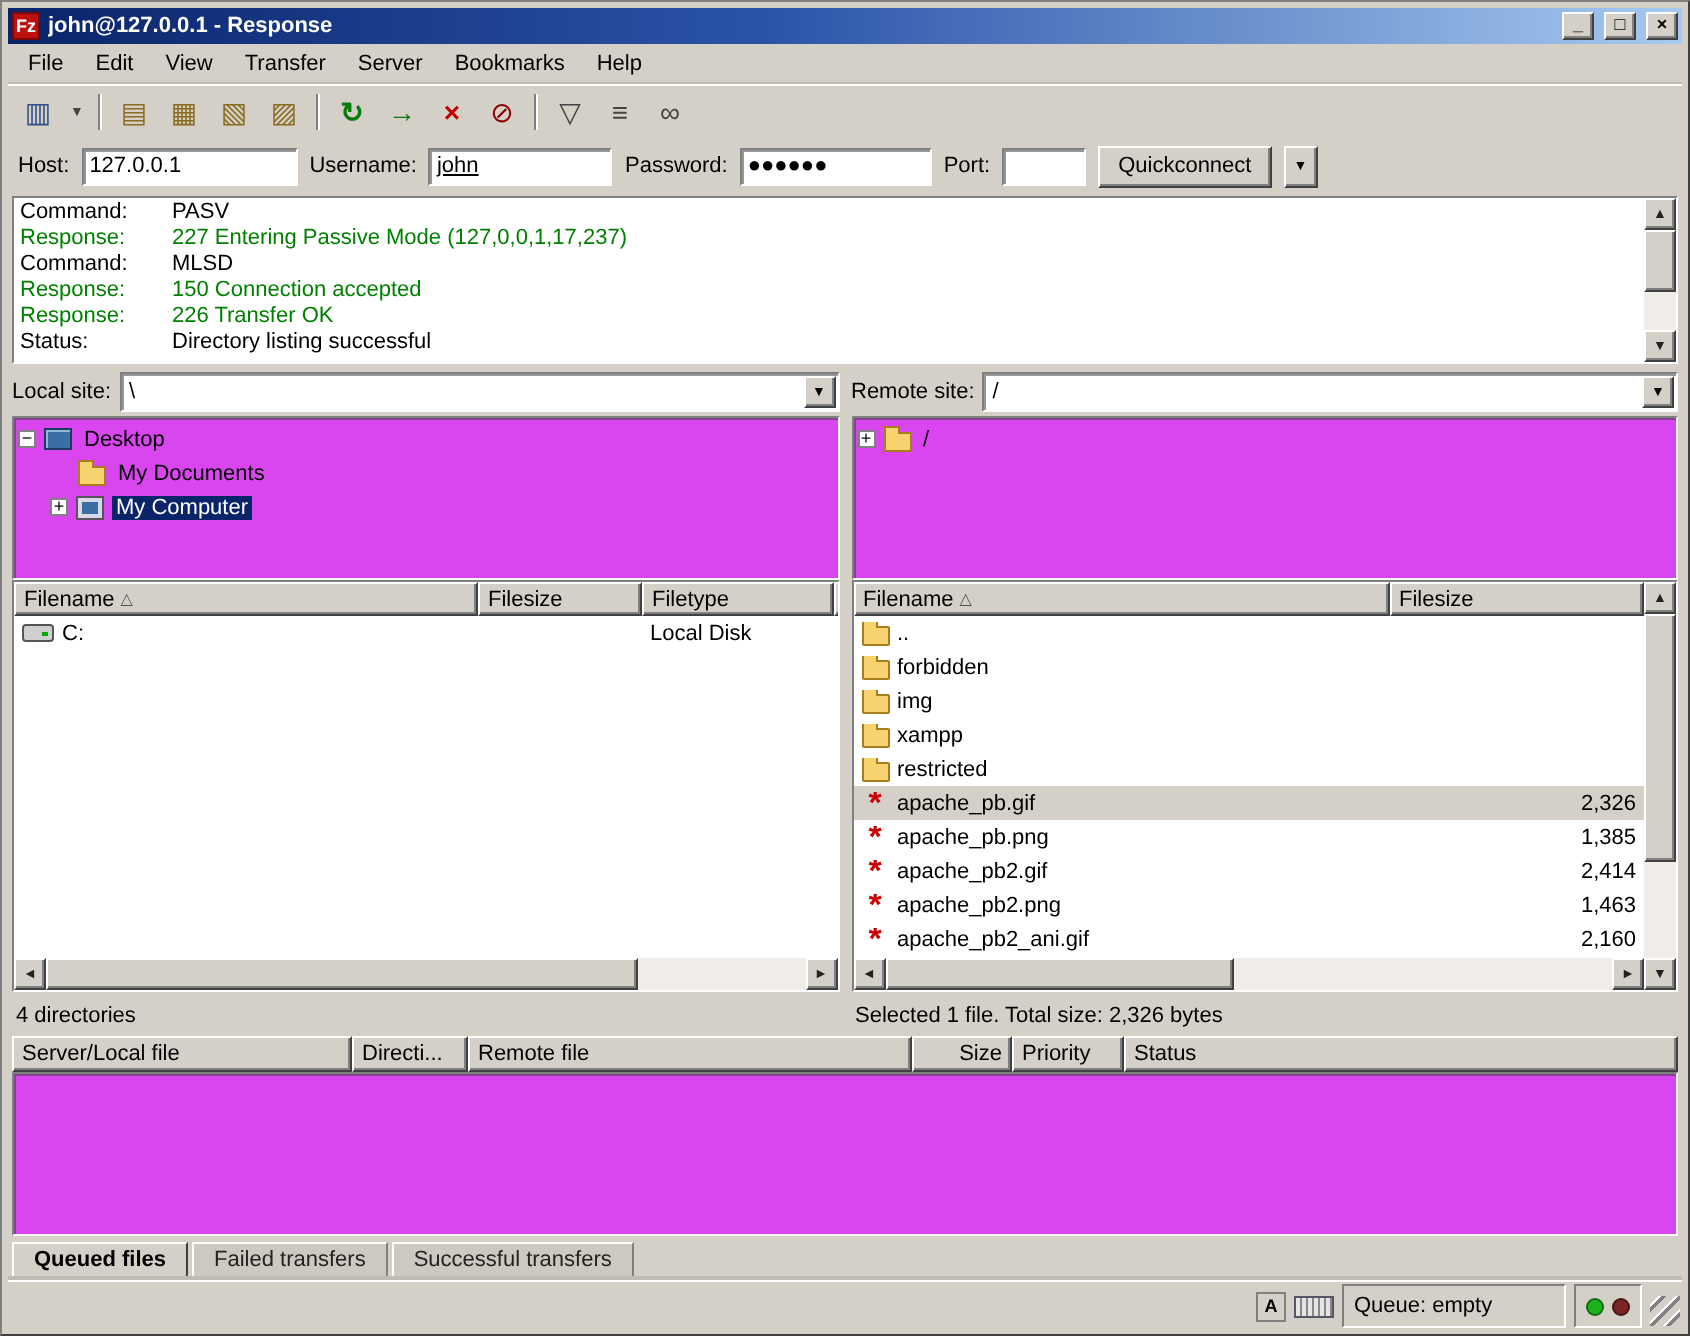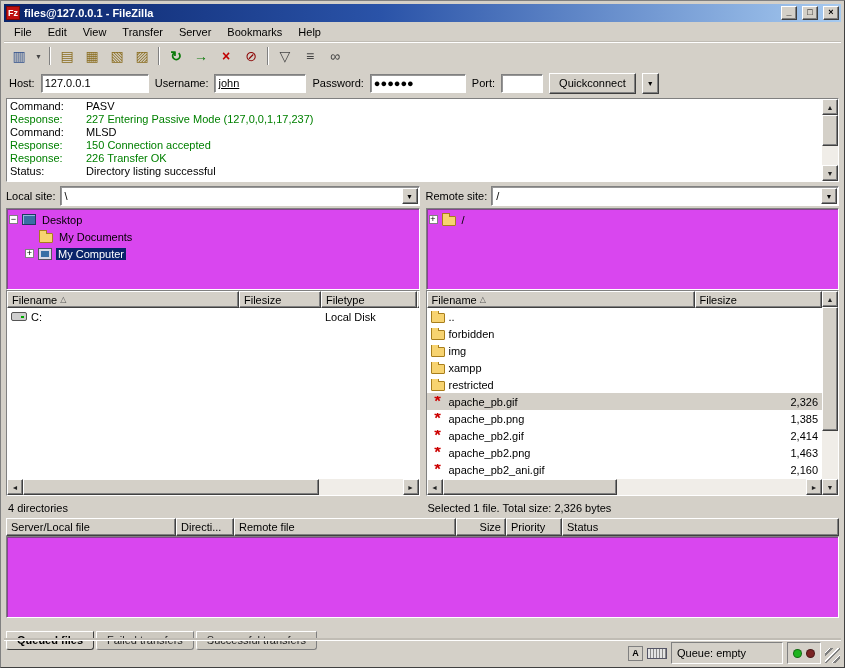--- a/index.html
+++ b/index.html
@@ -127,21 +127,21 @@
   .rc-size { flex:1; }
 
   
   .queuehdr { height:18px; flex:0 0 18px; display:flex; margin:2px 2px 0; overflow:hidden; }
   .qc-local { width:170px; flex:0 0 170px;text-align:center; } .qc-dir { width:58px; flex:0 0 58px; }
   .qc-remote { width:222px; flex:0 0 222px; } .qc-size { width:50px; flex:0 0 50px; justify-content:flex-end; }
   .qc-prio { width:56px; flex:0 0 56px; } .qc-status { flex:1; }
   .queuebody { flex:1 1 auto; min-height:56px; margin:0 2px; }
 
   
-  .tabs { height:22px; flex:0 0 22px; display:flex; align-items:flex-start; gap:2px; padding:13px 2px 0; }
+  .tabs { height:22px; flex:0 0 22px; display:flex; align-items:flex-end; gap:2px; padding:1px 2px 0; }
   .tab { padding:2px 10px 3px; background:#cdc9c0; border:1px solid; border-color:#fff #808080 #808080 #fff;
     border-radius:0 0 3px 3px; color:#222; }
   .tab.active { background:#d4d0c8; font-weight:bold; color:#000; border-color:#fff #404040 #404040 #fff; }
 
   
   .statusbar { height:24px; flex:0 0 24px; display:flex; align-items:center; gap:4px; padding:2px 1px 1px; border-top:1px solid #fff; box-shadow:0 -2px 0 #c0bcb4; }
   .sbspring { flex:1; }
   .sbicon { width:15px; height:15px; font-size:9px; font-weight:bold; display:flex; align-items:center; justify-content:center;
     background:#d4d0c8; border:1px solid #808080; }
   .kbicon { width:20px; height:11px; border:1px solid #556;
@@ -154,21 +154,21 @@
   .grip { width:15px; height:15px; align-self:flex-end;
     background:repeating-linear-gradient(135deg, transparent 0 3px, #fff 3px 4px, #808080 4px 6px); }
 </style>
 </head>
 <body>
 
 <div class="window">
 
   <div class="titlebar">
     <span class="appicon">Fz</span>
-    <span class="title">files@127.0.0.1 - FileZilla</span>
+    <span class="title">john@127.0.0.1 - Response</span>
     <span class="winbtn raised">_</span>
     <span class="winbtn raised">□</span>
     <span class="winbtn raised">×</span>
   </div>
 
   <div class="menubar">
     <span class="menuitem">File</span>
     <span class="menuitem">Edit</span>
     <span class="menuitem">View</span>
     <span class="menuitem">Transfer</span>

